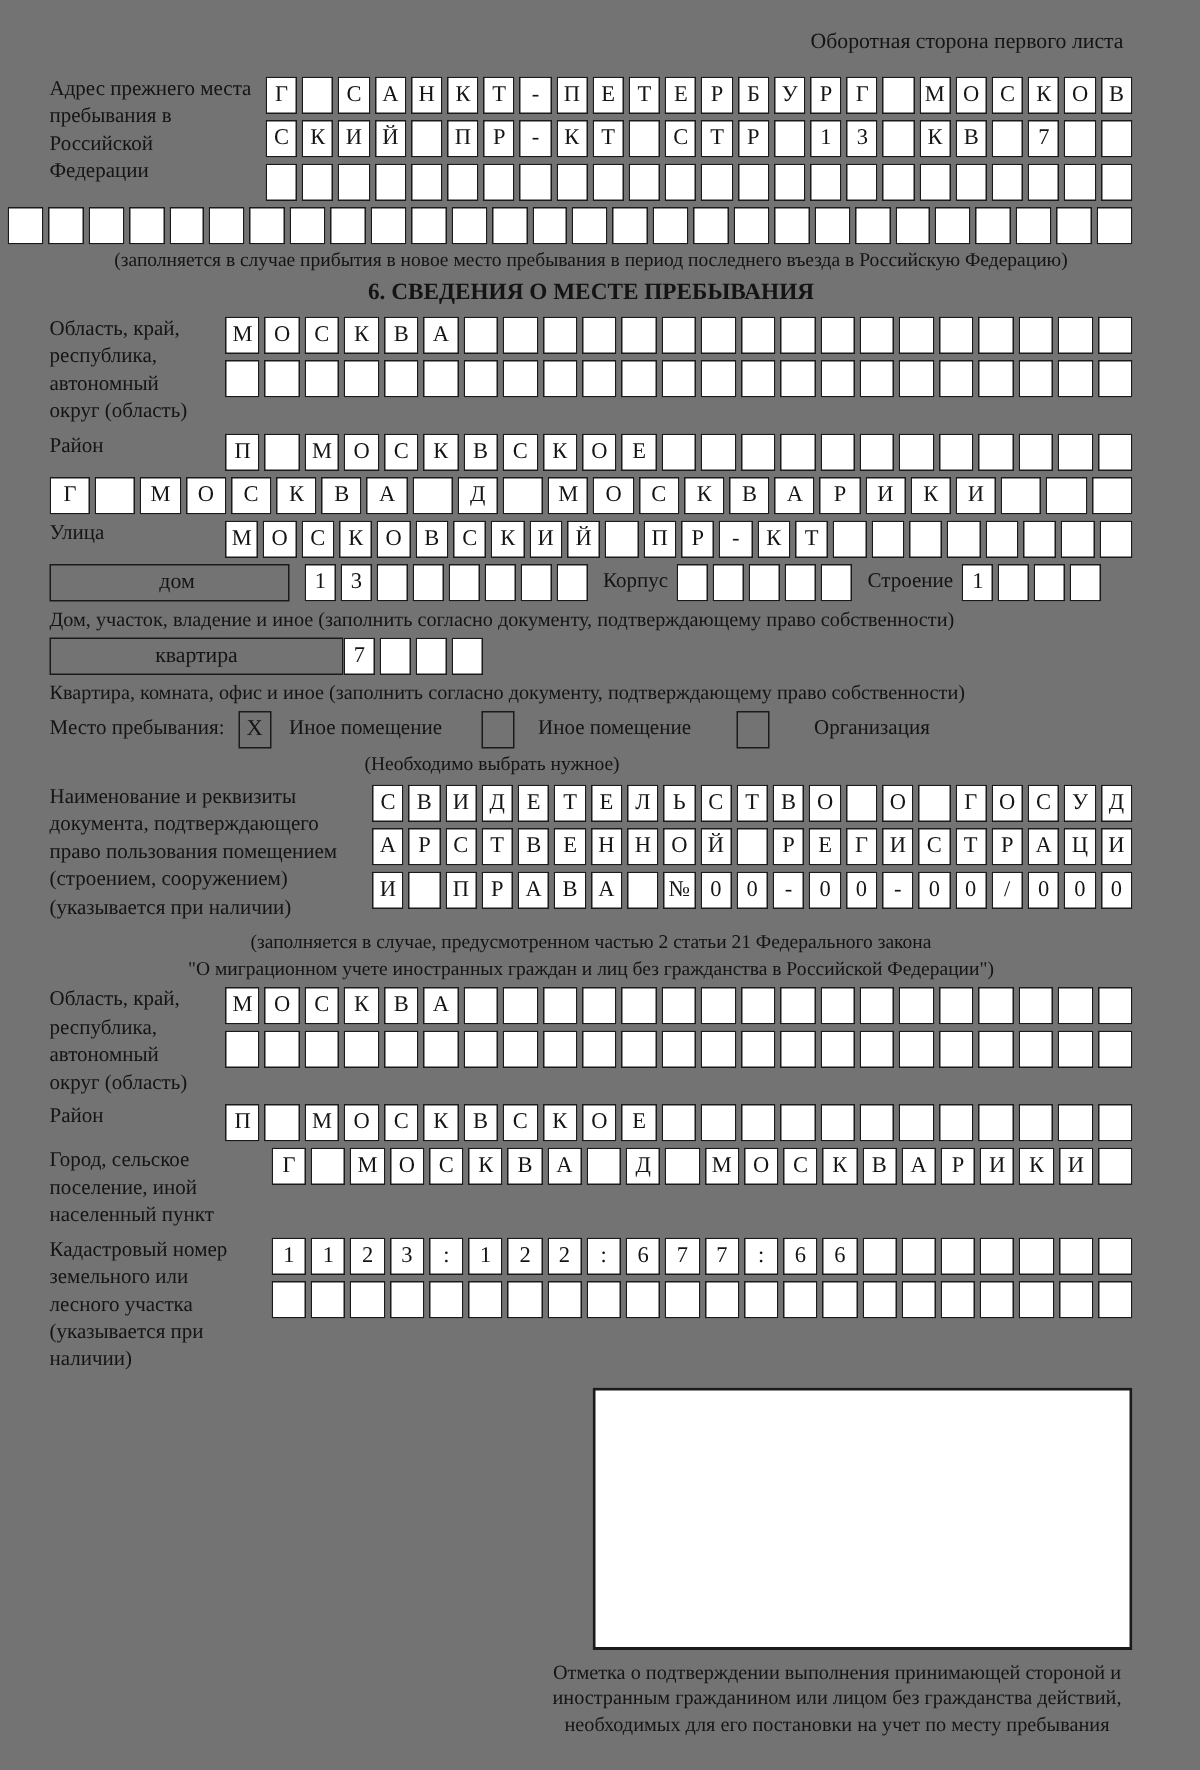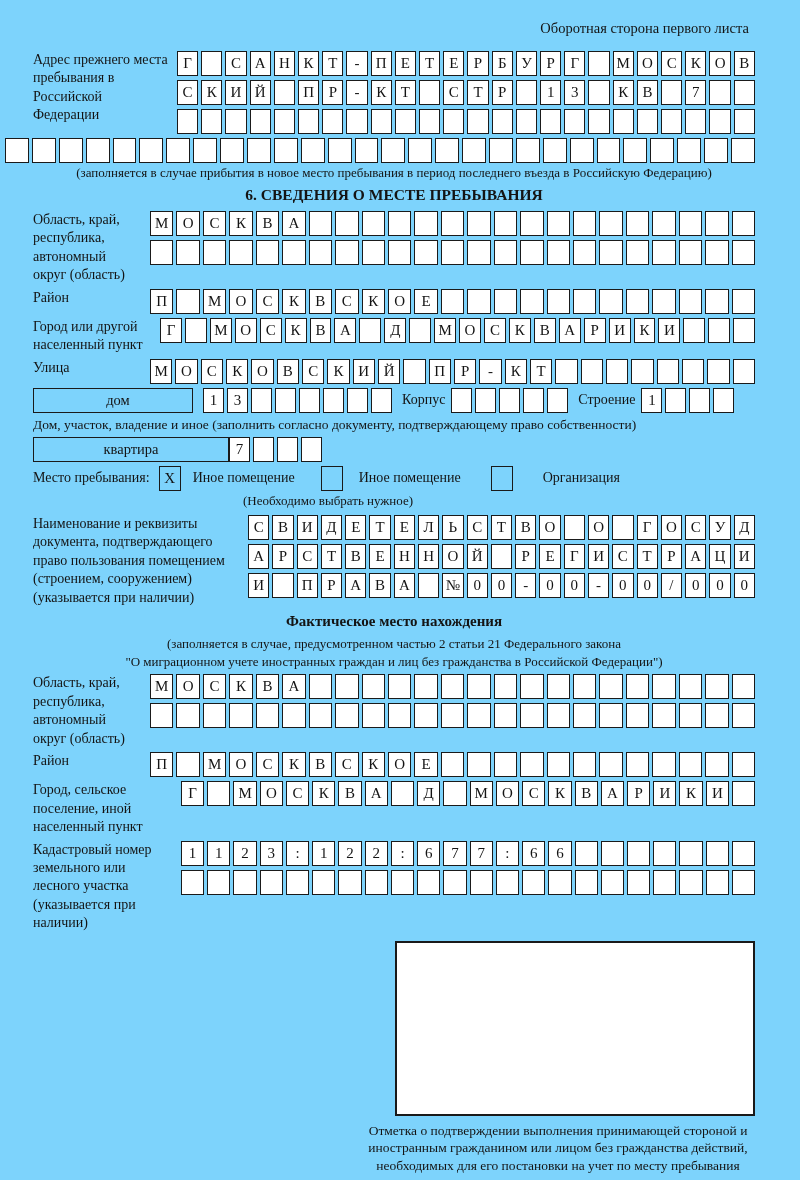--- a/index.html
+++ b/index.html
@@ -7,21 +7,21 @@
   body {
     width: 800px;
     font-family: "Liberation Serif", serif;
     color: #141414;
   }
   .page {
     width: 800px; height: 1180px;
     padding: 12px 45px 0 33px;
     position: relative;
     overflow: hidden;
-    background: #7dd3fc;
+    background: #737373;
   }
   .header-note {
     text-align: right;
     font-size: 14.5px;
     margin: 8px 6px 14px 0;
   }
   
   .cells { display: flex; gap: 3px; flex: 1 1 auto; min-width: 0; }
   .cell {
     flex: 1 1 0; min-width: 0;
@@ -292,21 +292,20 @@
         <div class="cell"></div>
         <div class="cell"></div>
         <div class="cell"></div>
         <div class="cell"></div>
         <div class="cell"></div>
         <div class="cell"></div>
       </div>
   </div>
 
   <div class="field">
-    <div class="field-label w-city">Город или другой населенный пункт</div>
     <div class="cells">
         <div class="cell">Г</div>
         <div class="cell"></div>
         <div class="cell">М</div>
         <div class="cell">О</div>
         <div class="cell">С</div>
         <div class="cell">К</div>
         <div class="cell">В</div>
         <div class="cell">А</div>
         <div class="cell"></div>
@@ -390,20 +389,21 @@
 
   <div class="house-row">
     <div class="named-box box-kv">квартира</div>
     <div class="cells-fixed">
         <div class="cell">7</div>
         <div class="cell"></div>
         <div class="cell"></div>
         <div class="cell"></div>
       </div>
   </div>
+  <div class="plain-note">Квартира, комната, офис и иное (заполнить согласно документу, подтверждающему право собственности)</div>
 
   <div class="stay-row">
     <span class="stay-label">Место пребывания:</span>
     <span class="checkbox">X</span>
     <span class="opt-label o1">Иное помещение</span>
     <span class="checkbox"></span>
     <span class="opt-label o2">Иное помещение</span>
     <span class="checkbox"></span>
     <span class="opt-label o3">Организация</span>
   </div>
@@ -477,21 +477,20 @@
           <div class="cell">0</div>
           <div class="cell">0</div>
           <div class="cell">/</div>
           <div class="cell">0</div>
           <div class="cell">0</div>
           <div class="cell">0</div>
         </div>
     </div>
   </div>
 
-  <div class="sub-title">Фактическое место нахождения</div>
   <div class="center-note">(заполняется в случае, предусмотренном частью 2 статьи 21 Федерального закона</div>
   <div class="center-note mb4">"О миграционном учете иностранных граждан и лиц без гражданства в Российской Федерации")</div>
 
   <div class="field">
     <div class="field-label w-std">Область, край, республика, автономный округ (область)</div>
     <div class="cells-col">
       <div class="cells">
           <div class="cell">М</div>
           <div class="cell">О</div>
           <div class="cell">С</div>

